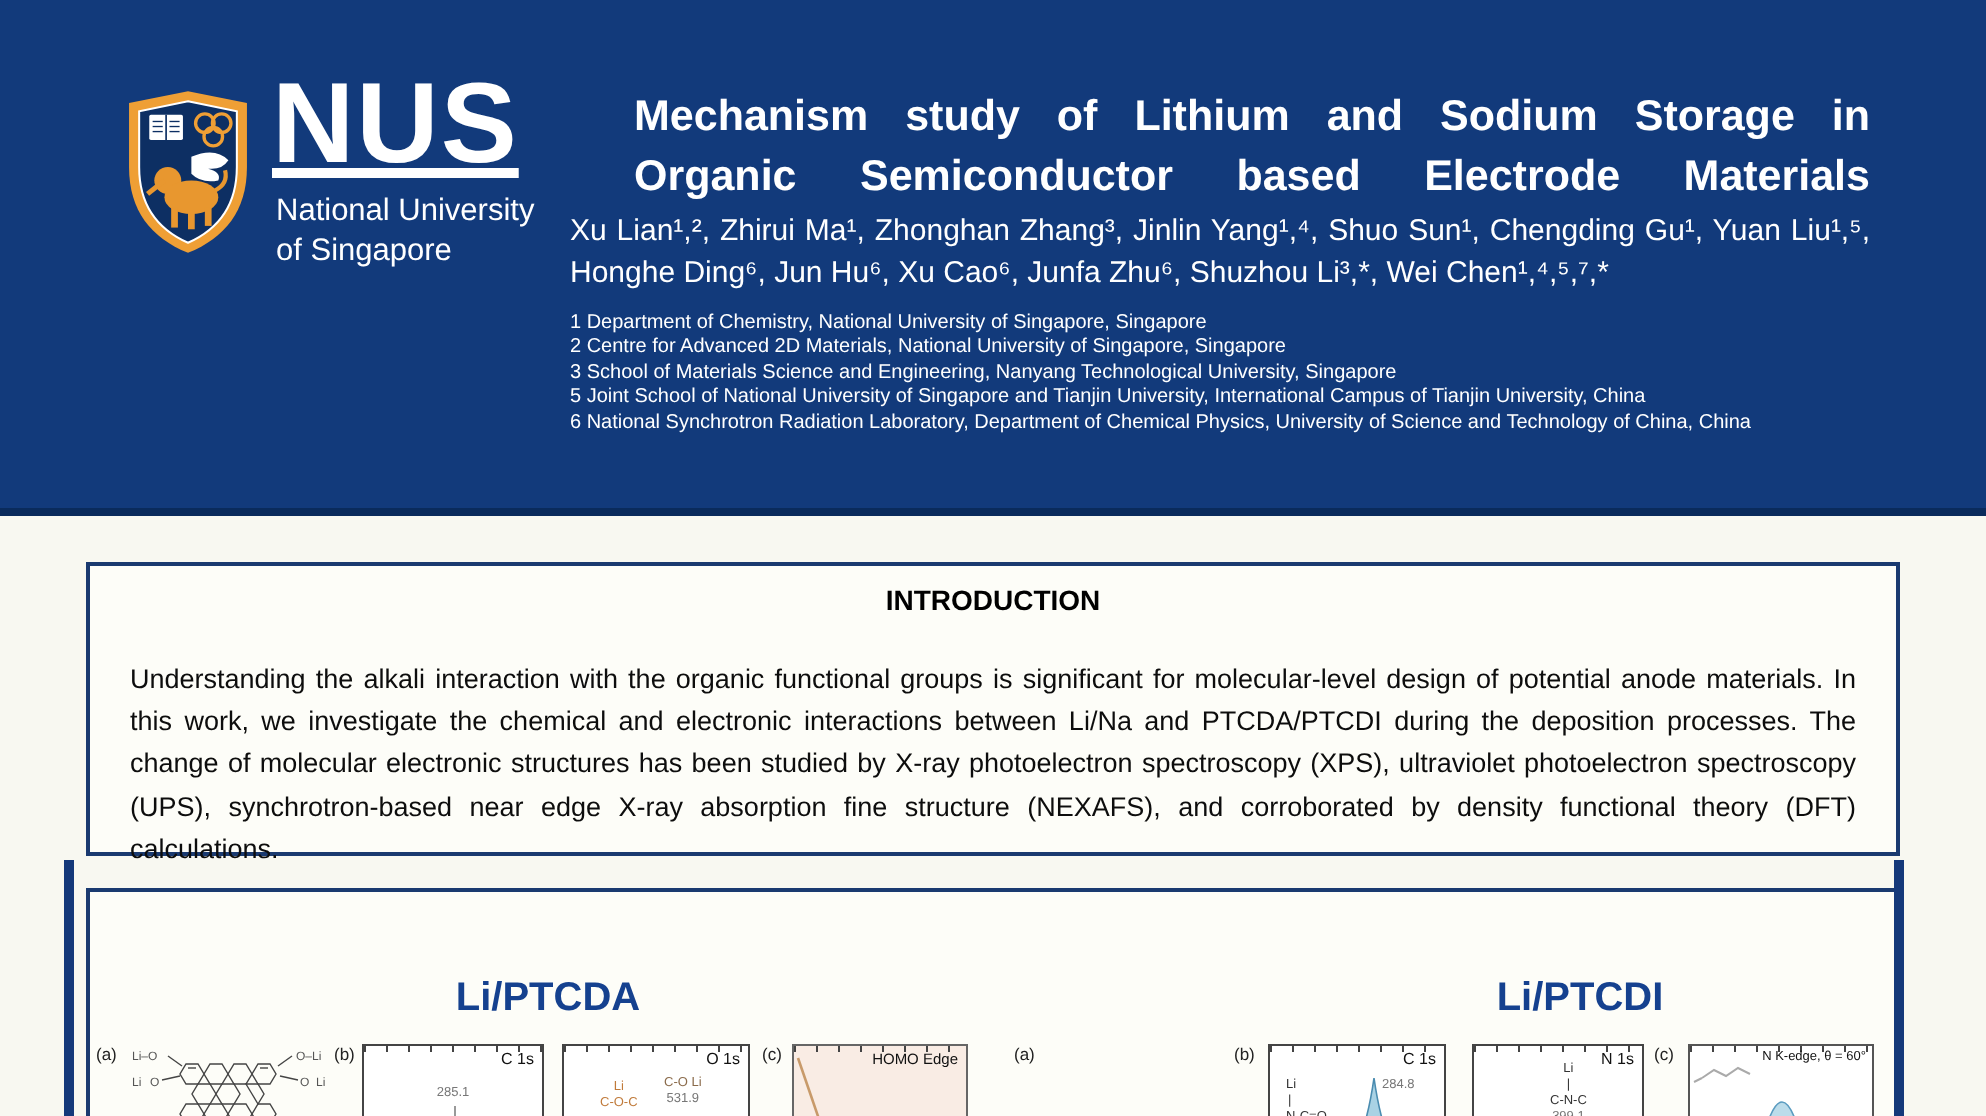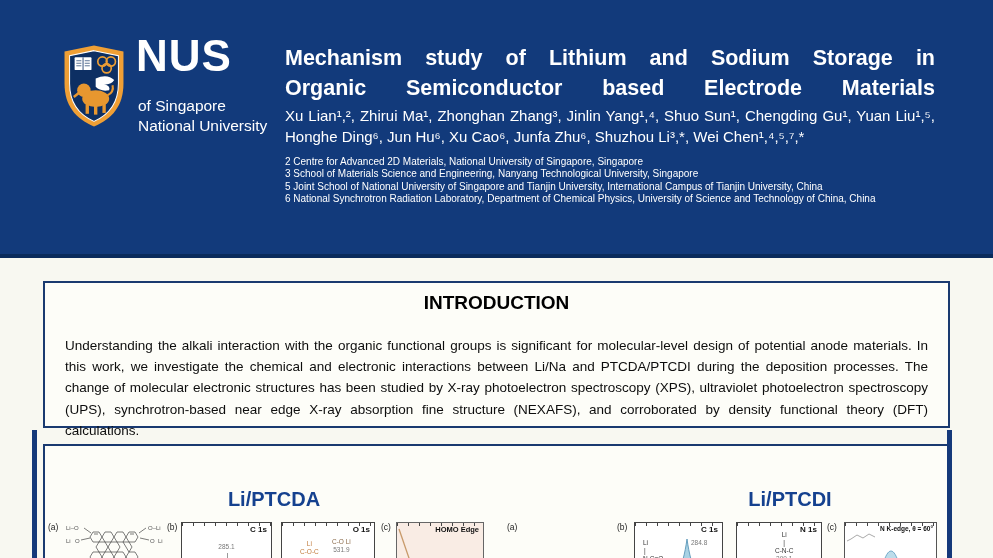--- a/index.html
+++ b/index.html
@@ -5,43 +5,43 @@
   html,body{margin:0;padding:0;}
   body{
     width:993px;height:558px;overflow:hidden;position:relative;
     background:#f8f8f1;font-family:"Liberation Sans",sans-serif;
   }
   
   .header{position:absolute;left:0;top:0;width:993px;height:254px;
     background:#123a7b;border-bottom:4px solid #0a2b5c;}
   .logo{position:absolute;left:62px;top:44px;display:flex;}
   .logo-acronym{position:absolute;left:136px;top:34px;color:#fff;font-weight:bold;
-    font-size:44px;line-height:1;letter-spacing:1px;}
+    font-size:57px;line-height:1;letter-spacing:1px;text-decoration:underline;}
   .logo-name{position:absolute;left:138px;top:96px;color:#fff;font-size:15.5px;line-height:1.3;}
   .title-block{position:absolute;left:285px;top:44px;width:650px;color:#fff;}
   .title-line{font-size:21.5px;font-weight:bold;line-height:1.38;
-    text-align:justify;text-align-last:justify;}
+    text-align:justify;text-align-last:justify;margin-left:32px;}
   .authors{position:absolute;left:285px;top:105px;width:650px;color:#fff;font-size:15px;line-height:1.4;}
   .authors-line-just{text-align:justify;text-align-last:justify;}
   .affiliations{position:absolute;left:285px;top:156px;width:680px;color:#fff;
     font-size:10px;line-height:1.24;}
   
   .box{position:absolute;background:#fdfdf8;border:2px solid #1a3a70;}
   #intro-box{left:43px;top:281px;width:903px;height:143px;}
   #results-box{left:43px;top:444px;width:903px;height:160px;overflow:hidden;}
-  .box-heading{margin:9px 0 4px 0;text-align:center;font-size:19px;font-weight:bold;color:#000;}
+  .box-heading{margin:9px 0 4px 0;text-align:center;font-size:14px;font-weight:bold;color:#000;}
   .intro-text{margin:21px 20px;font-size:13.5px;line-height:1.57;text-align:justify;color:#0d0d0d;}
   .col-title{position:absolute;top:42px;transform:translateX(-50%);
     font-size:20px;font-weight:bold;color:#15418f;white-space:nowrap;text-align:right;}
   
   .fig-label{position:absolute;font-size:8.5px;color:#222;}
   .panel{position:absolute;background:#ffffff;border:1px solid #444;width:89px;height:80px;}
   .panel .ticks{position:absolute;top:0;left:0;right:0;height:3px;
     background:repeating-linear-gradient(90deg,#444 0 1px,transparent 1px 11px);}
-  .panel-title{position:absolute;top:2px;right:4px;font-size:8px;font-weight:bold;color:#111;white-space:nowrap;}
+  .panel-title{position:absolute;top:2px;right:4px;font-size:8px;font-weight:normal;color:#111;white-space:nowrap;}
   .small-gray{font-size:6.5px;color:#777;}
   .lbl-stack{position:absolute;text-align:center;font-size:6.5px;line-height:1.25;white-space:nowrap;}
   .orange{color:#c07a3a;}
   .brown{color:#8a6a4a;}
   .gray{color:#777;}
   .dark{color:#333;}
   .edge-bar{position:absolute;width:5px;height:128px;top:430px;background:#15397a;}
 </style>
 </head>
 <body>
@@ -70,35 +70,36 @@
     <circle cx="26" cy="54" r="8" fill="#e8972f"></circle>
     <ellipse cx="40" cy="64" rx="16" ry="10" fill="#e8972f"></ellipse>
     <rect x="28" y="70" width="4" height="12" fill="#e8972f"></rect>
     <rect x="38" y="72" width="4" height="11" fill="#e8972f"></rect>
     <rect x="48" y="70" width="4" height="11" fill="#e8972f"></rect>
     <path d="M54,60 q8,-4 6,-12" fill="none" stroke="#e8972f" stroke-width="2.5"></path>
     <path d="M14,62 l10,-8" stroke="#e8972f" stroke-width="3"></path>
   </svg>
   <div class="logo-acronym">NUS</div>
   <div class="logo-name">
+    <div>National University</div>
     <div>of Singapore</div>
-    <div>National University</div>
   </div>
 
   <div class="title-block">
     <div class="title-line">Mechanism study of Lithium and Sodium Storage in</div>
     <div class="title-line">Organic Semiconductor based Electrode Materials</div>
   </div>
 
   <div class="authors">
     <div class="authors-line-just">Xu Lian¹,², Zhirui Ma¹, Zhonghan Zhang³, Jinlin Yang¹,⁴, Shuo Sun¹, Chengding Gu¹, Yuan Liu¹,⁵,</div>
     <div>Honghe Ding⁶, Jun Hu⁶, Xu Cao⁶, Junfa Zhu⁶, Shuzhou Li³,*, Wei Chen¹,⁴,⁵,⁷,*</div>
   </div>
 
   <div class="affiliations">
+    <div>1 Department of Chemistry, National University of Singapore, Singapore</div>
     <div>2 Centre for Advanced 2D Materials, National University of Singapore, Singapore</div>
     <div>3 School of Materials Science and Engineering, Nanyang Technological University, Singapore</div>
     <div>5 Joint School of National University of Singapore and Tianjin University, International Campus of Tianjin University, China</div>
     <div>6 National Synchrotron Radiation Laboratory, Department of Chemical Physics, University of Science and Technology of China, China</div>
   </div>
 </div>
 
 <div class="box" id="intro-box">
   <div class="box-heading">INTRODUCTION</div>
   <p class="intro-text">Understanding the alkali interaction with the organic functional groups is significant for molecular-level design of potential anode materials. In this work, we investigate the chemical and electronic interactions between Li/Na and PTCDA/PTCDI during the deposition processes. The change of molecular electronic structures has been studied by X-ray photoelectron spectroscopy (XPS), ultraviolet photoelectron spectroscopy (UPS), synchrotron-based near edge X-ray absorption fine structure (NEXAFS), and corroborated by density functional theory (DFT) calculations.</p>

